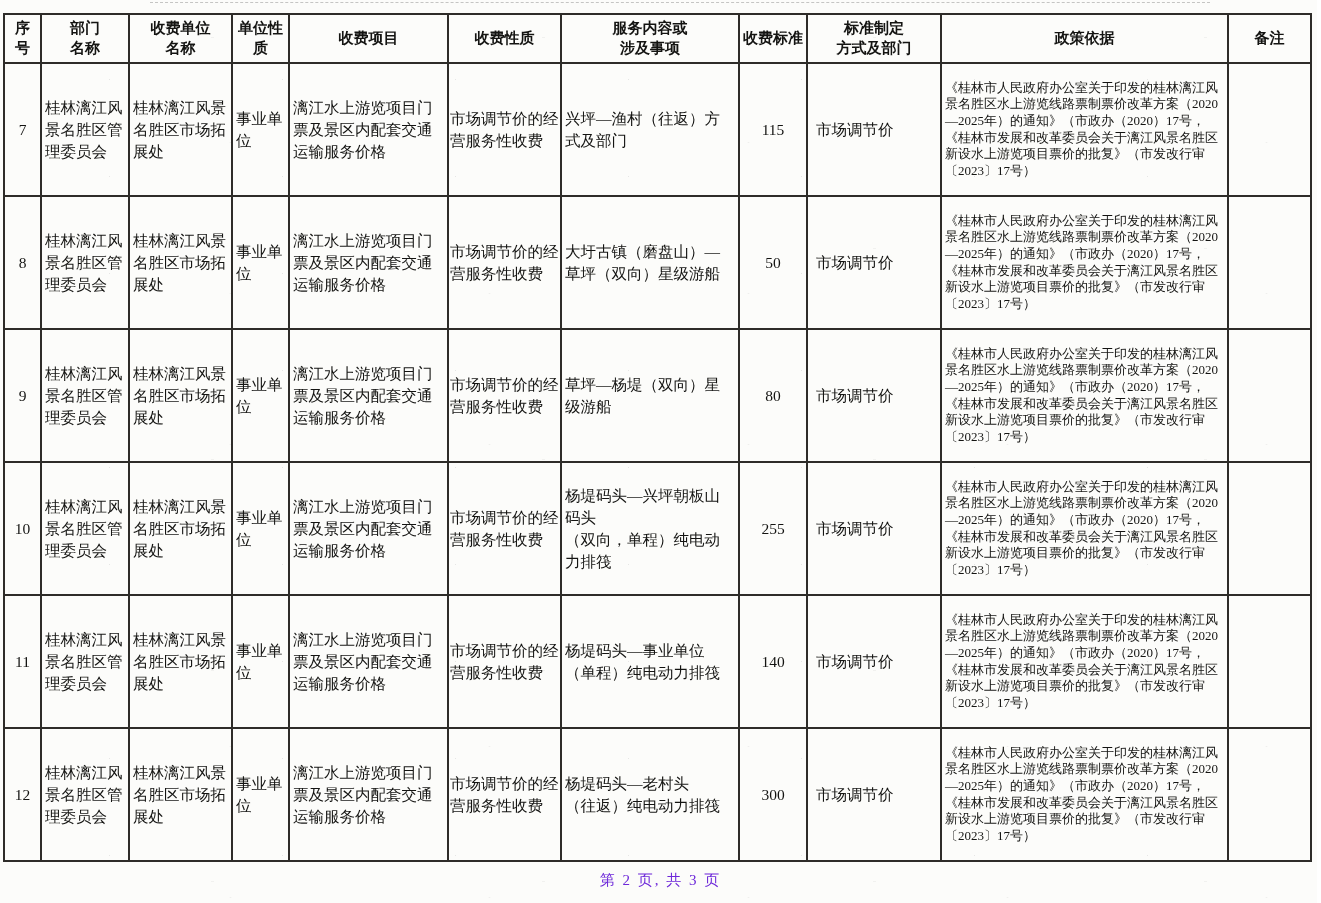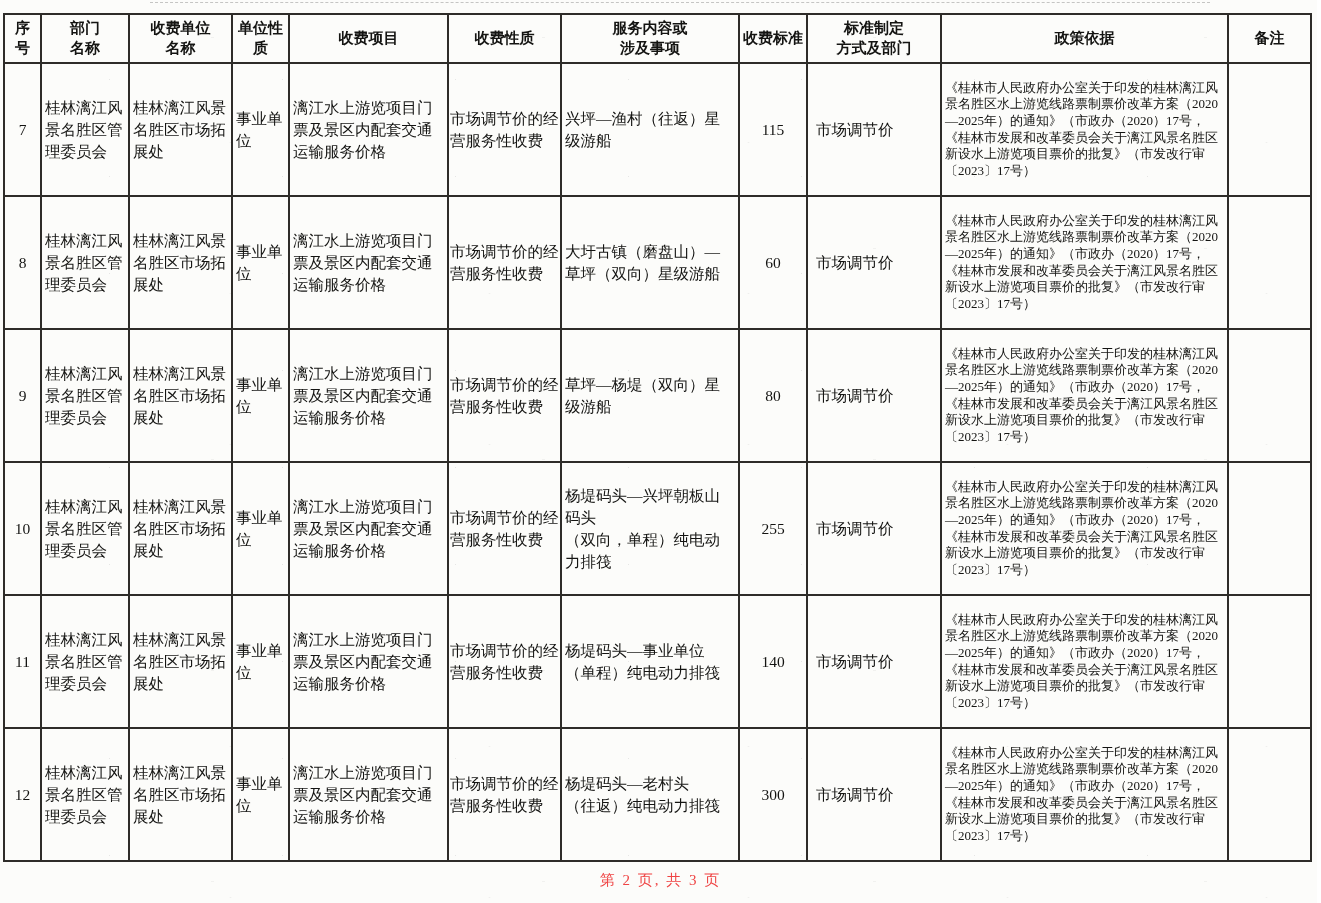--- a/index.html
+++ b/index.html
@@ -45,21 +45,21 @@
   }
   .fee td{
     font-size:15.5px;line-height:1.42;text-align:left;
   }
   td.c-seq,td.c-std{text-align:center;}
   td.c-nature{padding:2px 1px;margin-left:10px;}
   td.c-method{padding-left:8px;border-radius:28px;}
   td.c-policy{font-size:13px;line-height:1.28;padding:2px 3px;}
   .footer{
     position:absolute;left:0;top:871px;width:1321px;
-    text-align:center;font-size:15px;letter-spacing:2px;color:#ef4444;
+    text-align:center;font-size:15px;letter-spacing:2px;color:#6d28d9;
   }
 </style>
 </head>
 <body>
 
 <div class="page">
   <div class="edge-line"></div>
 
   <table class="fee">
     <colgroup>
@@ -96,35 +96,35 @@
       </tr>
     </thead>
     <tbody>
       <tr>
         <td class="c-seq">7</td>
         <td class="c-dept">桂林漓江风景名胜区管理委员会</td>
         <td class="c-unit">桂林漓江风景名胜区市场拓展处</td>
         <td class="c-utype">事业单位</td>
         <td class="c-item">漓江水上游览项目门票及景区内配套交通运输服务价格</td>
         <td class="c-nature">市场调节价的经营服务性收费</td>
-        <td class="c-service">兴坪—渔村（往返）星级游船</td>
+        <td class="c-service">兴坪—渔村（往返）方式及部门</td>
         <td class="c-std">115</td>
         <td class="c-method">市场调节价</td>
         <td class="c-policy">《桂林市人民政府办公室关于印发的桂林漓江风景名胜区水上游览线路票制票价改革方案（2020—2025年）的通知》（市政办（2020）17号，《桂林市发展和改革委员会关于漓江风景名胜区新设水上游览项目票价的批复》（市发改行审〔2023〕17号）</td>
         <td class="c-remark"></td>
       </tr>
       <tr>
         <td class="c-seq">8</td>
         <td class="c-dept">桂林漓江风景名胜区管理委员会</td>
         <td class="c-unit">桂林漓江风景名胜区市场拓展处</td>
         <td class="c-utype">事业单位</td>
         <td class="c-item">漓江水上游览项目门票及景区内配套交通运输服务价格</td>
         <td class="c-nature">市场调节价的经营服务性收费</td>
         <td class="c-service">大圩古镇（磨盘山）—草坪（双向）星级游船</td>
-        <td class="c-std">60</td>
+        <td class="c-std">50</td>
         <td class="c-method">市场调节价</td>
         <td class="c-policy">《桂林市人民政府办公室关于印发的桂林漓江风景名胜区水上游览线路票制票价改革方案（2020—2025年）的通知》（市政办（2020）17号，《桂林市发展和改革委员会关于漓江风景名胜区新设水上游览项目票价的批复》（市发改行审〔2023〕17号）</td>
         <td class="c-remark"></td>
       </tr>
       <tr>
         <td class="c-seq">9</td>
         <td class="c-dept">桂林漓江风景名胜区管理委员会</td>
         <td class="c-unit">桂林漓江风景名胜区市场拓展处</td>
         <td class="c-utype">事业单位</td>
         <td class="c-item">漓江水上游览项目门票及景区内配套交通运输服务价格</td>

